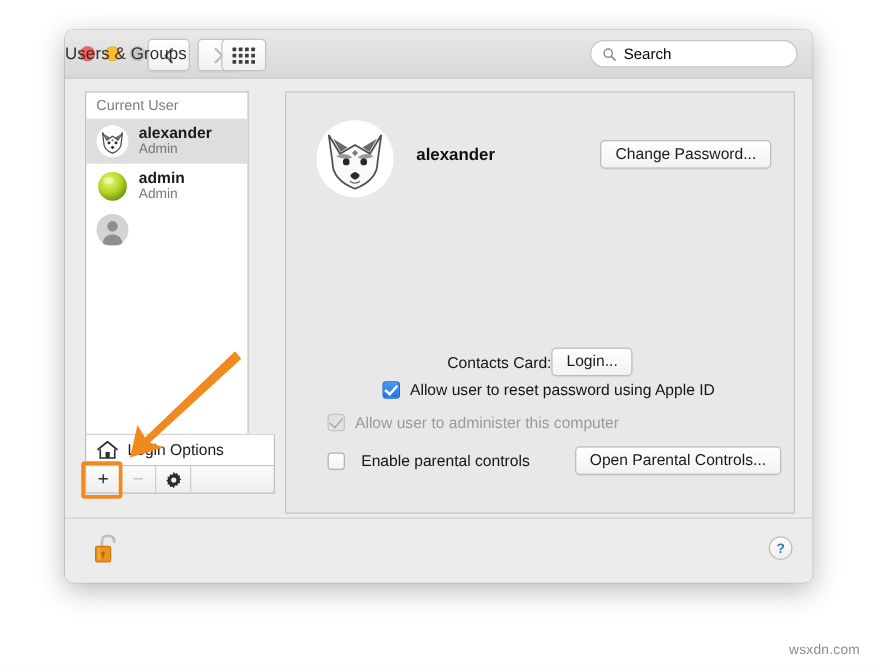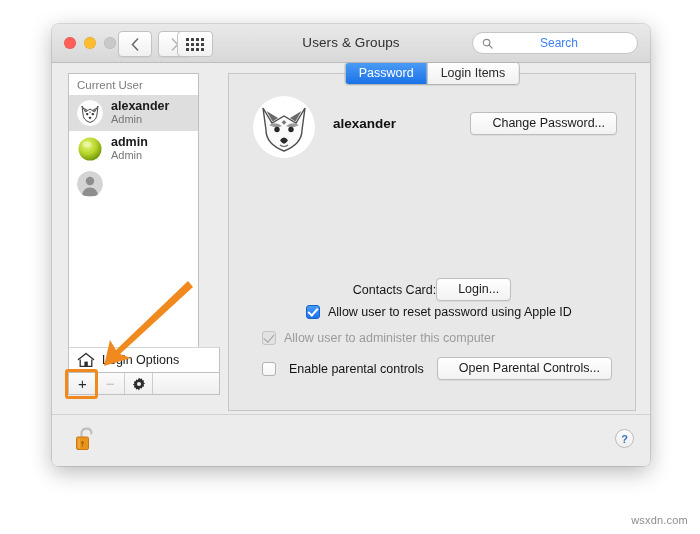--- a/index.html
+++ b/index.html
@@ -54,33 +54,33 @@
     position:absolute;left:125px;top:7px;
     width:34px;height:24px;border-radius:4px;
     background:linear-gradient(#ffffff,#f1f1f1);
     border:1px solid #c3c3c3;
     display:flex;align-items:center;justify-content:center;
   }
   .dots{display:grid;grid-template-columns:repeat(4,3px);grid-auto-rows:3px;gap:2px;}
   .dots i{background:#3e3e3e;border-radius:.5px;display:block;width:3px;height:3px;}
 
   #win-title{
-    position:absolute;left:0;right:0;top:11px;text-align:center;
+    position:absolute;left:0;right:0;top:11px;text-align:left;
     font-size:13.5px;color:#2e2e2e;letter-spacing:.1px;
   }
 
   .searchbox{
     position:absolute;right:12px;top:8px;
     width:166px;height:22px;border-radius:11px;
     background:#ffffff;border:1px solid #c6c6c6;
     display:flex;align-items:center;gap:6px;padding:0 9px;
     box-sizing:border-box;
   }
   .searchbox .mag{width:11px;height:11px;flex:0 0 auto;}
-  .searchbox .ph{font-size:12px;color:#3b82f6;margin-left:41px;}
+  .searchbox .ph{font-size:12px;color:#000000;}
 
   
   #content{position:relative;height:404px;background:#ececec;}
 
   
   #userlist{
     position:absolute;left:16px;top:10px;width:131px;height:274px;
     background:#ffffff;border:1px solid #c0c0c0;border-bottom:none;
     box-sizing:border-box;overflow:hidden;
   }
@@ -148,21 +148,21 @@
   .acct{position:absolute;left:24px;top:22px;display:flex;align-items:flex-start;gap:18px;}
   .bigav{width:62px;height:62px;border-radius:50%;background:#fff;overflow:hidden;
          box-shadow:inset 0 0 0 .5px rgba(0,0,0,.08);}
   .acctname{font-size:13.5px;color:#111;font-weight:bold;margin-top:20px;}
 
   .btn{
     display:inline-flex;align-items:center;justify-content:center;
     background:linear-gradient(#ffffff,#f2f2f2);
     border:1px solid #bdbdbd;border-radius:4px;
     font-size:12.5px;color:#1b1b1b;
-    padding:3px 11px 4px 21px;
+    padding:3px 11px 4px 11px;
     box-shadow:0 1px 0 rgba(0,0,0,.05);
     white-space:nowrap;
   }
   #change-pw{position:absolute;right:18px;top:38px;}
 
   .contacts-row{
     position:absolute;left:0;right:0;top:204px;
     display:flex;align-items:center;justify-content:center;
   }
   .contacts-row .lbl{font-size:12.5px;color:#151515;}
@@ -341,24 +341,20 @@
           <circle cx="7" cy="7" r="2.1" fill="#efefef"></circle>
         </svg>
       </div>
       <div class="tbfill"></div>
     </div>
 
     <div id="plus-highlight"></div>
 
     <div id="panel">
 
-      <div class="tabs">
-        <div class="tab active">Password</div>
-        <div class="tab">Login Items</div>
-      </div>
 
       <div class="acct">
         <span class="bigav">
           <svg viewBox="0 0 62 62" width="62" height="62">
             <circle cx="31" cy="31" r="31" fill="#ffffff"></circle>
             <path d="M10 12 L19 27 L31 20 L43 27 L52 12 L49 34 Q49 48 31 55 Q13 48 13 34 Z" fill="#fafafa" stroke="#4d4d4d" stroke-width="1.4"></path>
             <path d="M13.5 15 L19.5 25.5 L25 22 Z" fill="#6a6a6a"></path>
             <path d="M48.5 15 L42.5 25.5 L37 22 Z" fill="#6a6a6a"></path>
             <path d="M16 29 Q23 25 29 30 Q23 33 16 29Z" fill="#9a9a9a"></path>
             <path d="M46 29 Q39 25 33 30 Q39 33 46 29Z" fill="#9a9a9a"></path>
@@ -389,21 +385,21 @@
       <div class="cbrow r2">
         <span class="cb checked disabled">
             <i class="tick"></i>
           </span>
         <span class="cbtxt dim">Allow user to administer this computer</span>
       </div>
 
       <div class="cbrow r3">
         <span class="cb"></span>
         <span class="cbtxt">Enable parental controls</span>
-        <span class="btn" style="margin-left:0">Open Parental Controls...</span>
+        <span class="btn" style="margin-left:23px">Open Parental Controls...</span>
       </div>
     </div>
 
     <div id="bottombar">
       <svg id="lock" viewBox="0 0 24 28">
         <path d="M7.5 12 V8.2 Q7.5 3.6 12.6 3.6 Q17.4 3.6 17.4 8.4" fill="none" stroke="#bdbdbd" stroke-width="2.1" stroke-linecap="round"></path>
         <rect x="2.5" y="12" width="12" height="12.5" rx="1.4" fill="#e8941d" stroke="#c97a10" stroke-width="1"></rect>
         <rect x="4.4" y="13.6" width="1.6" height="9.4" fill="#f6b45a" opacity=".7"></rect>
         <circle cx="8.5" cy="17.6" r="1.5" fill="#b06c08"></circle>
         <rect x="7.9" y="18.4" width="1.2" height="3.4" fill="#b06c08"></rect>

